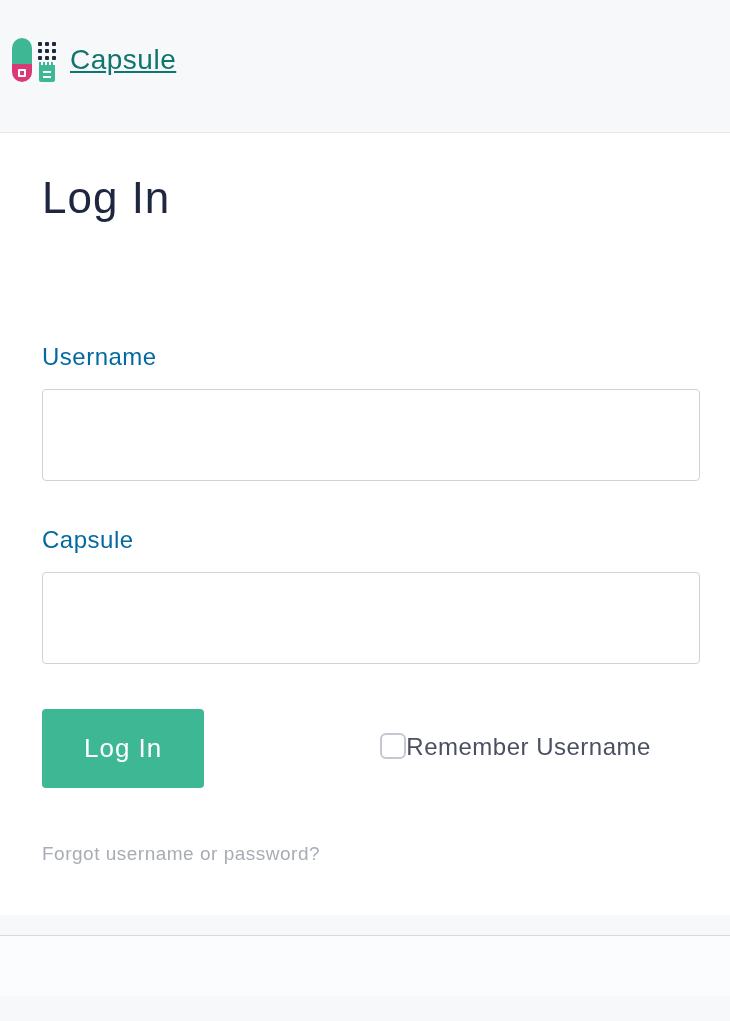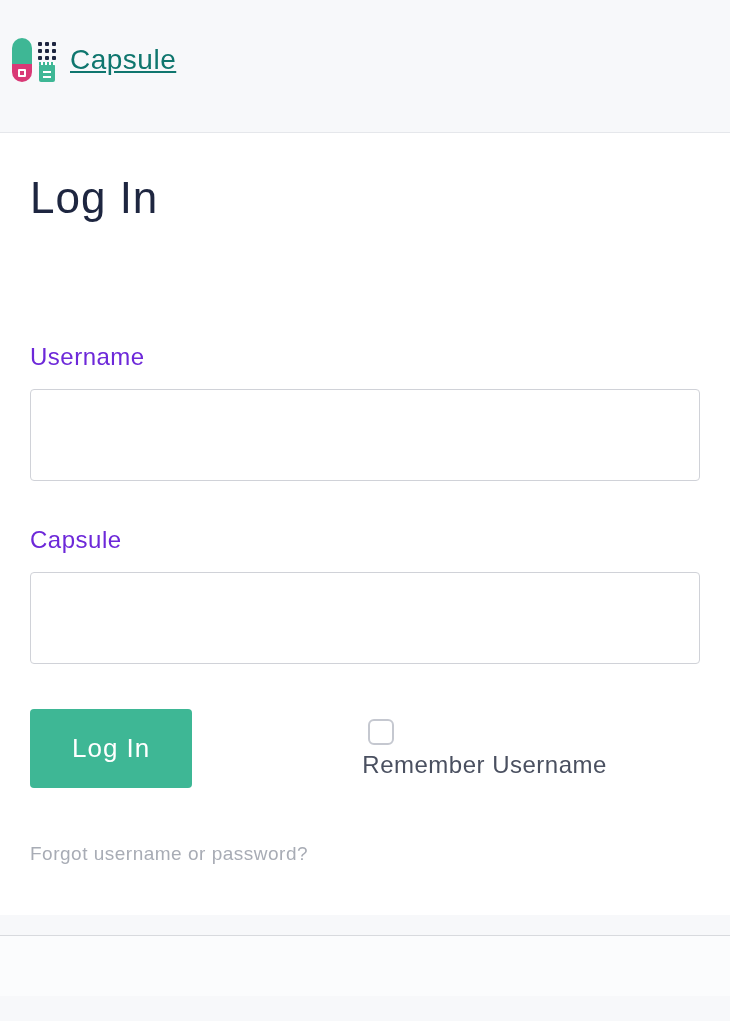--- a/index.html
+++ b/index.html
@@ -99,35 +99,35 @@
     .logo-text {
       font-size: 28px;
       font-weight: 500;
       color: #0f766e;
       letter-spacing: 0.5px;
       text-decoration: underline;
     }
     .main {
       background: #fff;
       border-top: 1px solid #e5e7eb;
-      padding: 40px 30px 50px 30px;
+      padding: 40px 30px 50px 42px;
     }
     .page-title {
       font-size: 44px;
       font-weight: 400;
       color: #1e2640;
       letter-spacing: 1px;
       margin-bottom: 120px;
     }
     .form-group {
       margin-bottom: 45px;
     }
     .field-label {
       font-size: 24px;
-      color: #6d28d9;
+      color: #0369a1;
       letter-spacing: 0.5px;
       margin-bottom: 18px;
       display: block;
     }
     .text-input {
       width: 100%;
       height: 92px;
       border: 1px solid #d0d2d8;
       border-radius: 4px;
       font-size: 22px;
@@ -147,21 +147,21 @@
       border: none;
       border-radius: 4px;
       font-size: 26px;
       font-weight: 400;
       letter-spacing: 1px;
       padding: 24px 42px;
       cursor: pointer;
     }
     .remember-group {
       display: flex;
-      flex-direction: column;
+      flex-direction: row;
       align-items: flex-start;
     }
     .checkbox {
       width: 26px;
       height: 26px;
       border: 2px solid #c5c8d0;
       border-radius: 6px;
       cursor: pointer;
       background: #fff;
       margin-bottom: 6px;

